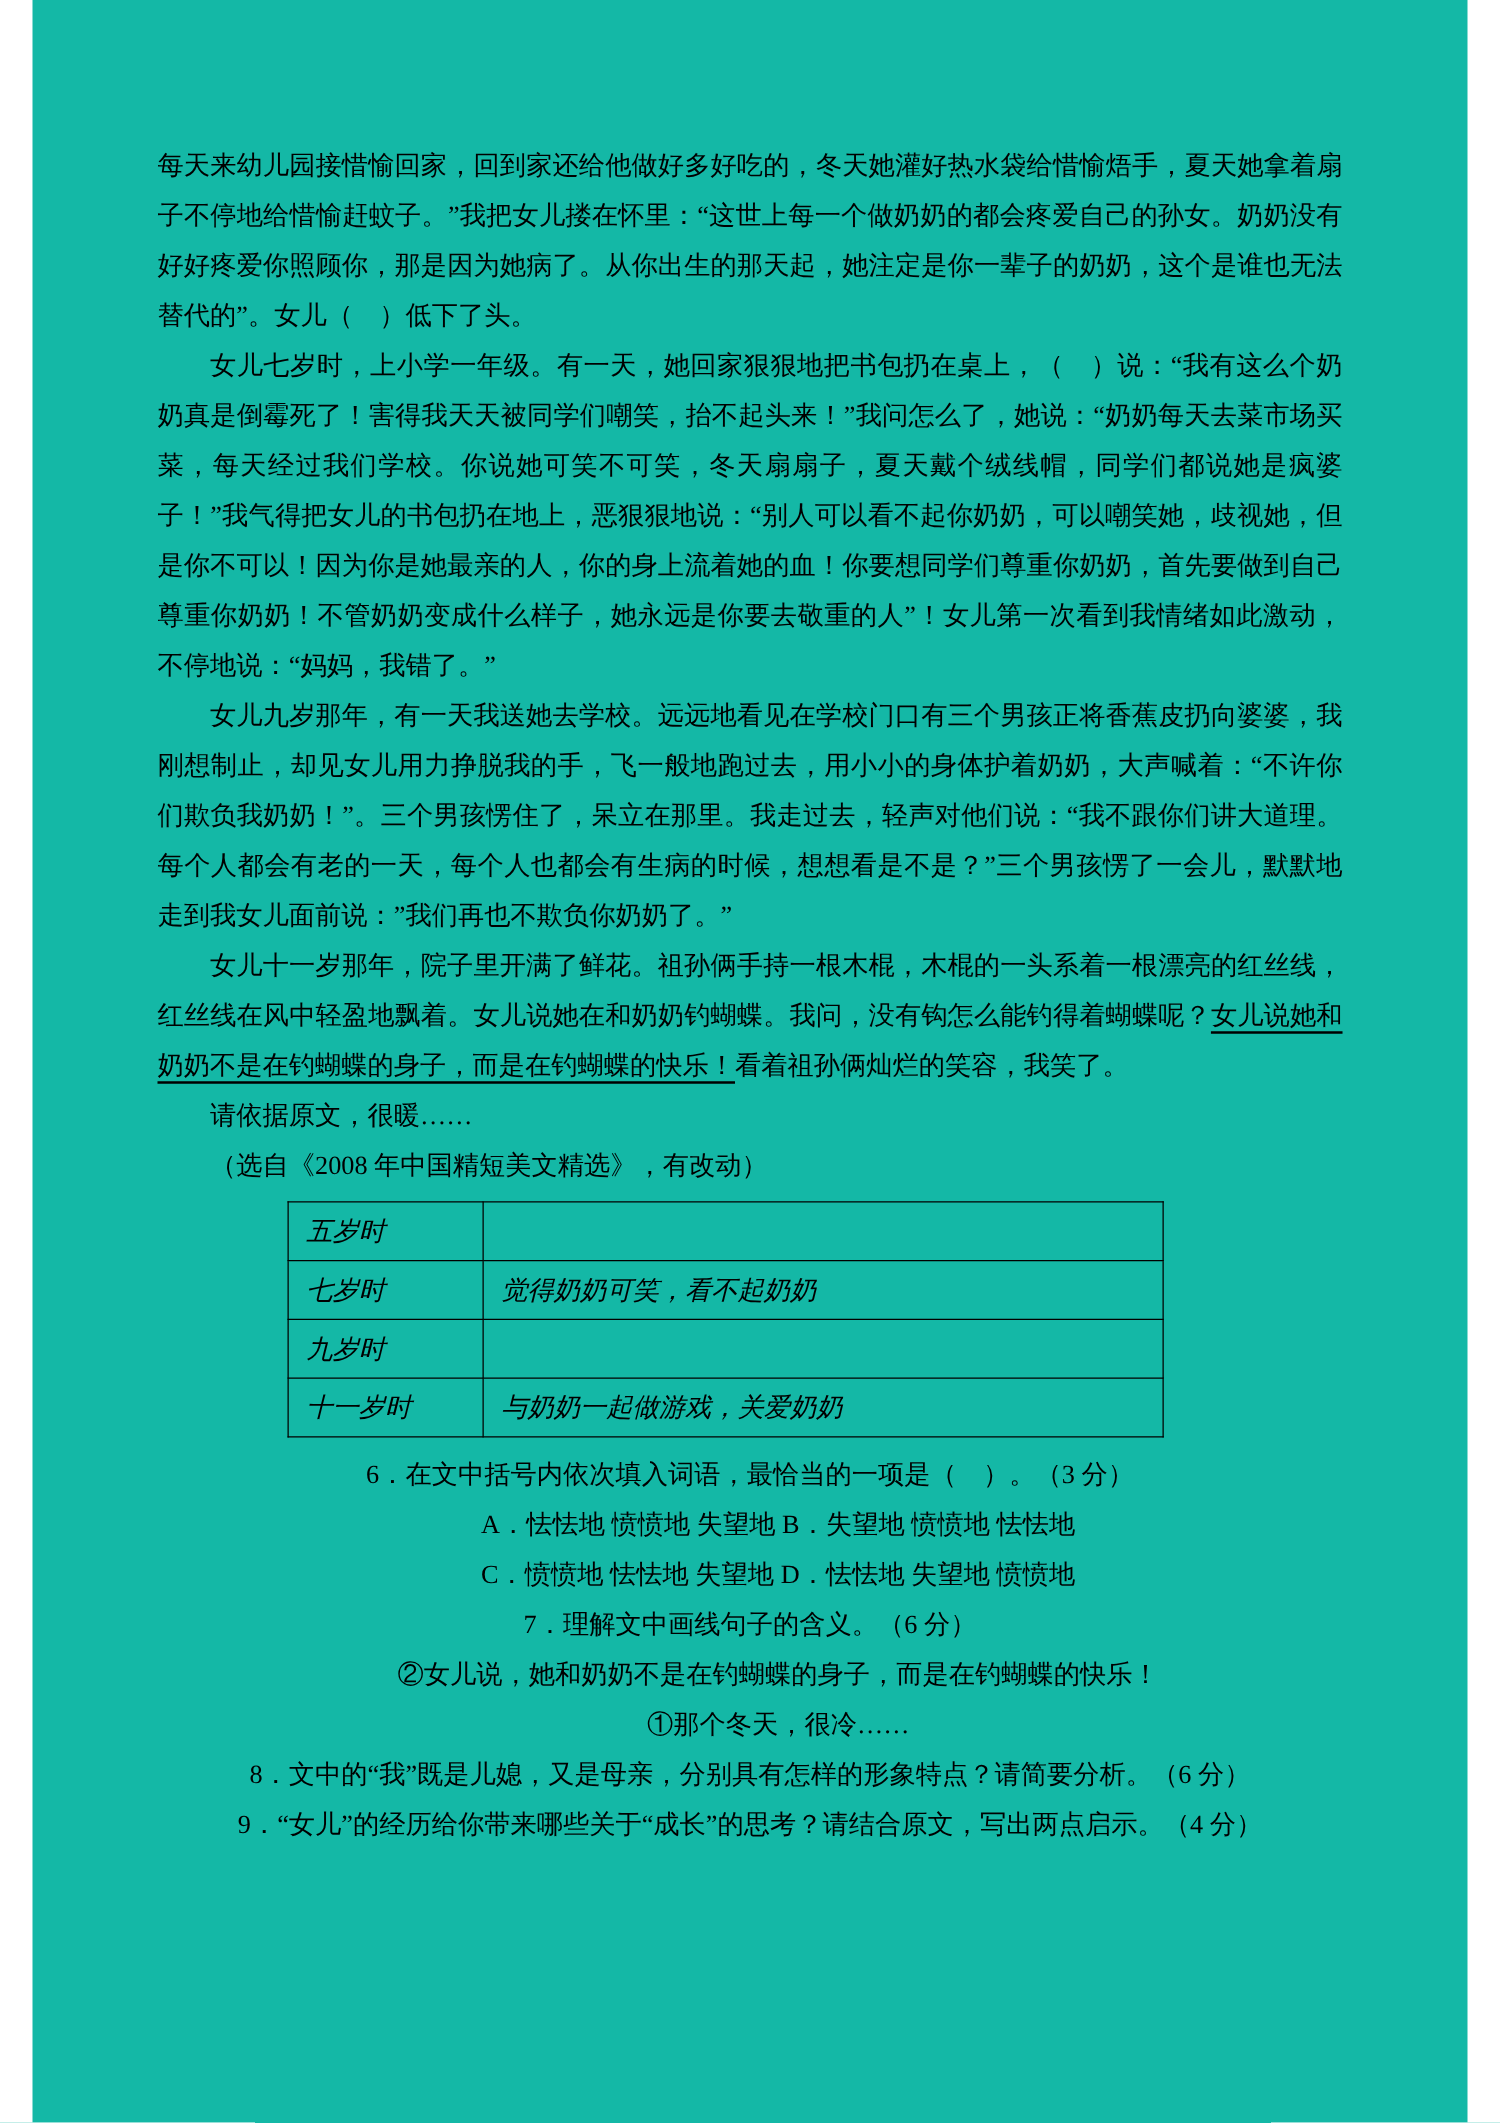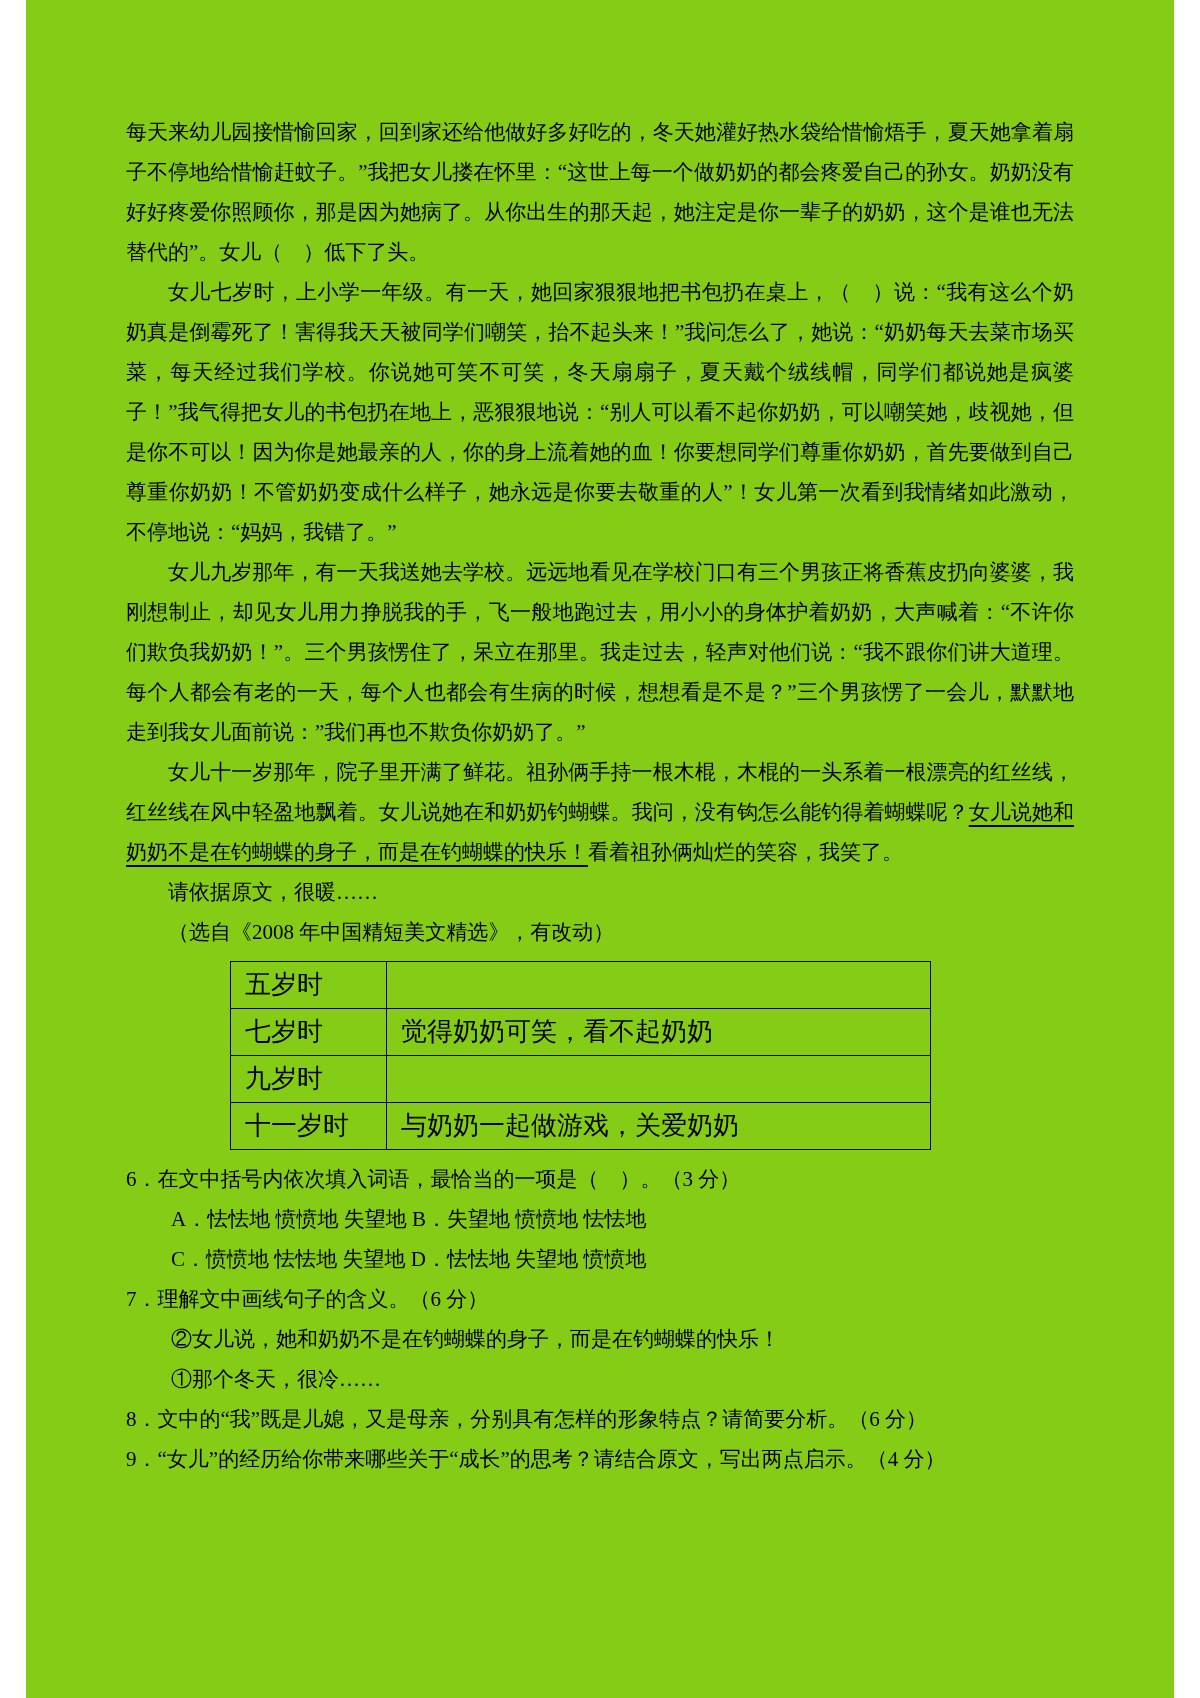--- a/index.html
+++ b/index.html
@@ -6,56 +6,57 @@
   html, body {
     margin: 0;
     padding: 0;
     background: #ffffff;
   }
   .page {
     position: relative;
     width: 1148px;
     height: 1698px;
     margin: 0 auto;
-    background: #84cc16;
+    background: #14b8a6;
     padding: 112px 100px 0 100px;
     font-family: "Liberation Serif", "DejaVu Serif", serif;
     font-size: 21px;
     line-height: 40px;
     color: #000000;
     overflow: hidden;
   }
   .passage p {
     margin: 0;
     text-align: justify;
   }
   .indent { text-indent: 2em; }
   .no-indent { text-indent: 0; }
   .underlined {
     text-decoration: underline;
     text-underline-offset: 6px;
   }
-  .questions p { margin: 0; }
+  .questions p { margin: 0; text-align: center; }
   .q-text { text-align: justify; }
   .q-sub {
     padding-left: 45px;
     white-space: pre-wrap;
   }
   .answer-table {
     border-collapse: collapse;
     table-layout: fixed;
     margin: 9px 0 9px 104px;
   }
   .answer-table td {
     border: 1.5px solid #000000;
     height: 47px;
     padding: 0 14px;
     vertical-align: middle;
     line-height: 26px;
-    font-size: 26px;
+    font-size: 21px;
+    font-style: italic;
   }
   td.col-period { width: 156px; }
   td.col-attitude { width: 544px; margin-top: 48px; }
 </style>
 </head>
 <body>
 
 <div class="page">
 
   <div class="passage">

